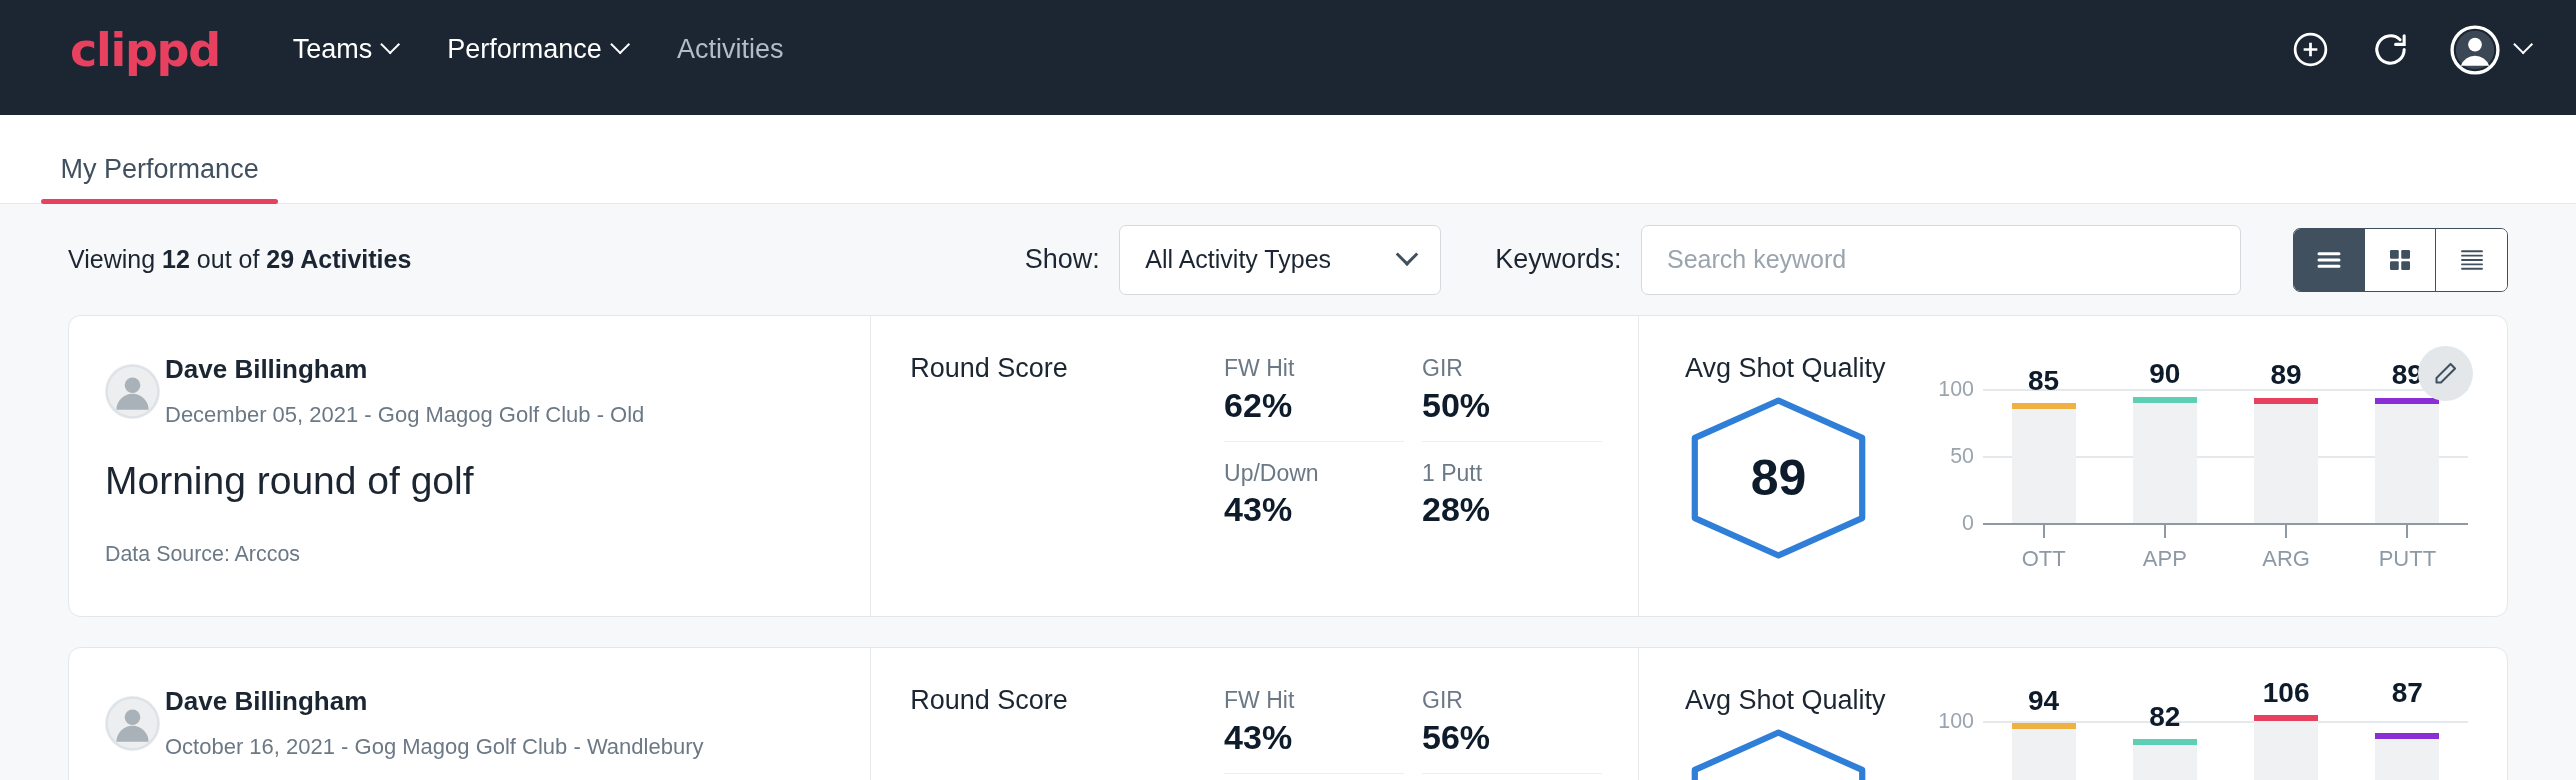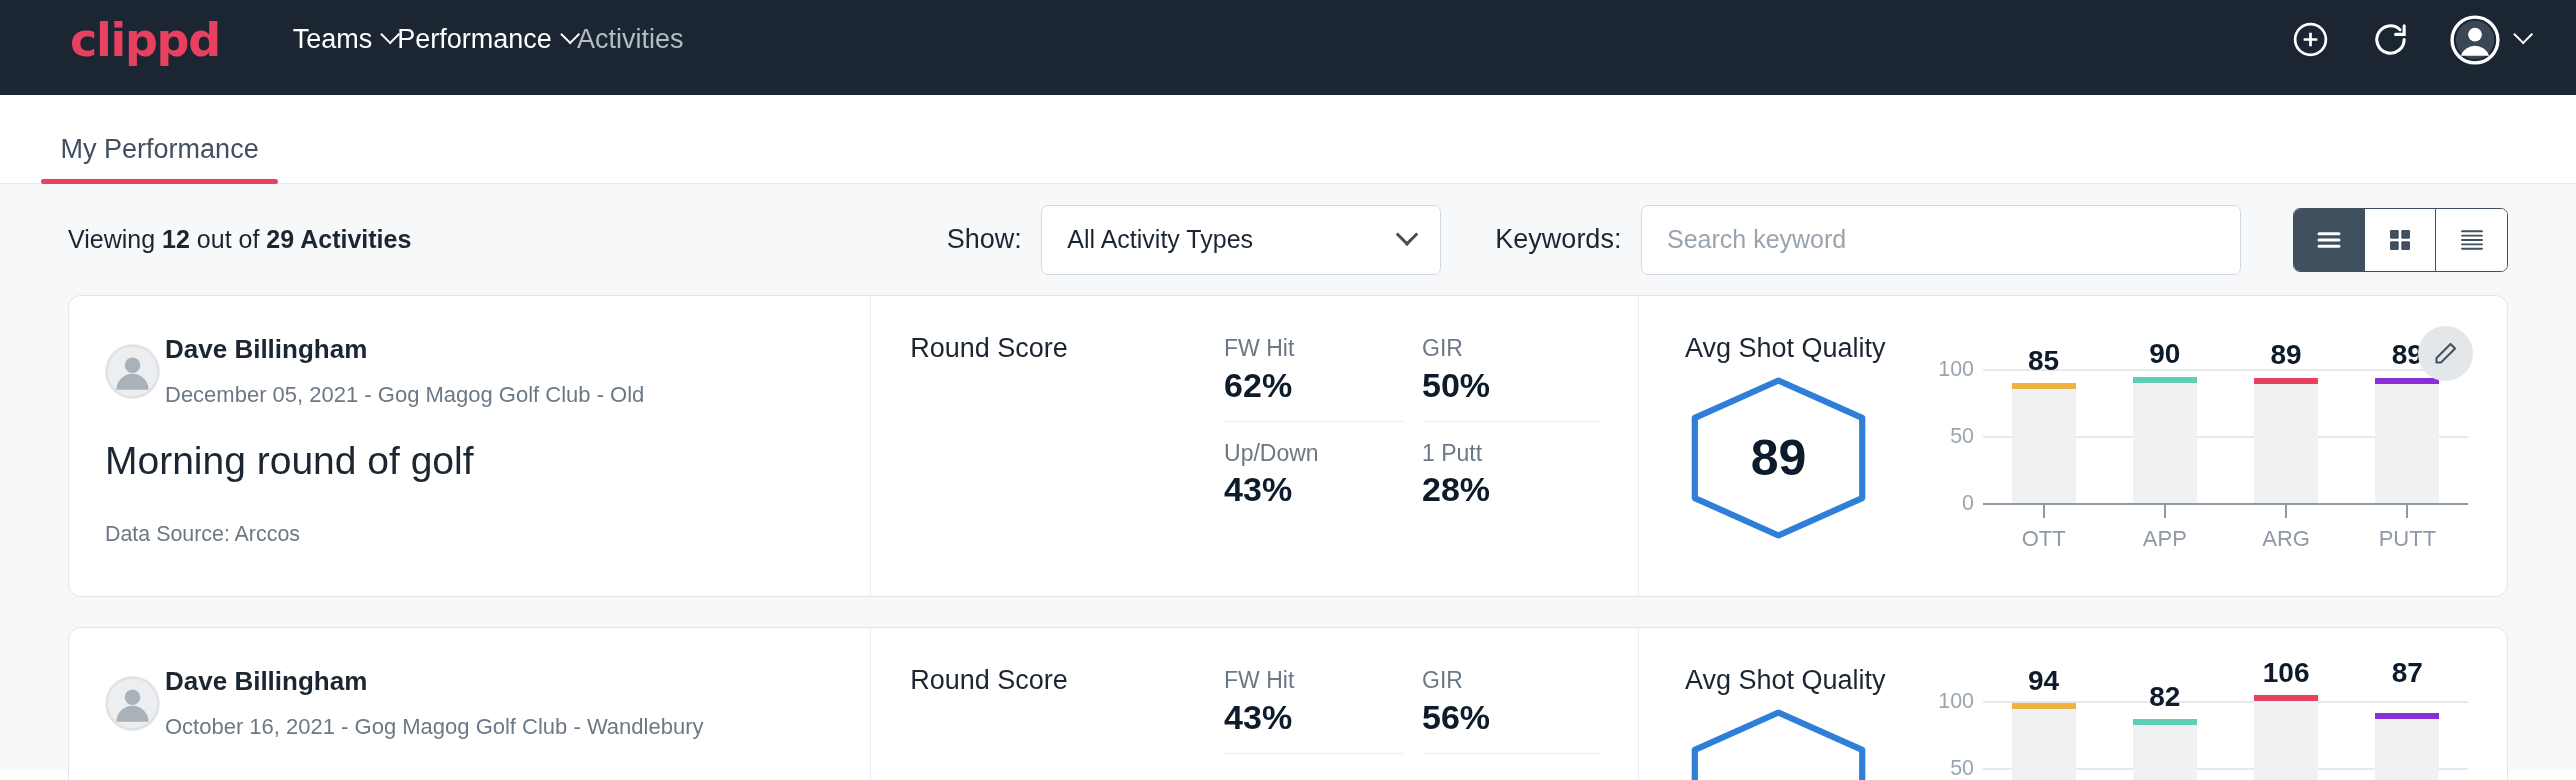--- a/index.html
+++ b/index.html
@@ -5,36 +5,36 @@
   * { box-sizing: border-box; margin: 0; padding: 0; }
   html, body {
     width: 2576px; height: 780px;
     background: #ffffff;
     font-family: "Liberation Sans", sans-serif;
     overflow: hidden;
   }
 
   
   .topnav {
-    height: 95px;
+    height: 115px;
     background: #1b2632;
     display: flex;
     align-items: center;
     padding: 0 46px 16px 70px;
     position: relative;
   }
   .logo {
     color: #e8415f;
     font-size: 46px;
     font-weight: 700;
     letter-spacing: -1.3px;
     margin-right: 73px;
     font-family: "DejaVu Sans", sans-serif;
   }
-  .nav-items { display: flex; align-items: center; }
+  .nav-items { display: flex; align-items: center; gap: 50px; }
   .nav-item {
     color: #ffffff;
     font-size: 27px;
     display: flex;
     align-items: center;
     gap: 10.7px;
     cursor: pointer;
     white-space: nowrap;
   }
   .nav-item.muted { color: #b3bcc6; }
@@ -90,21 +90,21 @@
   .viewing { font-size: 25px; color: #1b2632; }
   .viewing b { font-weight: 700; }
   .ctrl-mid {
     margin-left: auto;
     display: flex;
     align-items: center;
     gap: 0;
   }
   .lbl { font-size: 27px; color: #1b2632; margin-right: 19.6px; white-space: nowrap; }
   .select {
-    width: 400px; height: 70px;
+    width: 322px; height: 70px;
     background: #fff;
     border: 0.9px solid #d4d9de;
     border-radius: 7.1px;
     display: flex;
     align-items: center;
     padding: 0 25px;
     font-size: 25px;
     color: #1b2632;
     cursor: pointer;
     margin-right: 54px;

